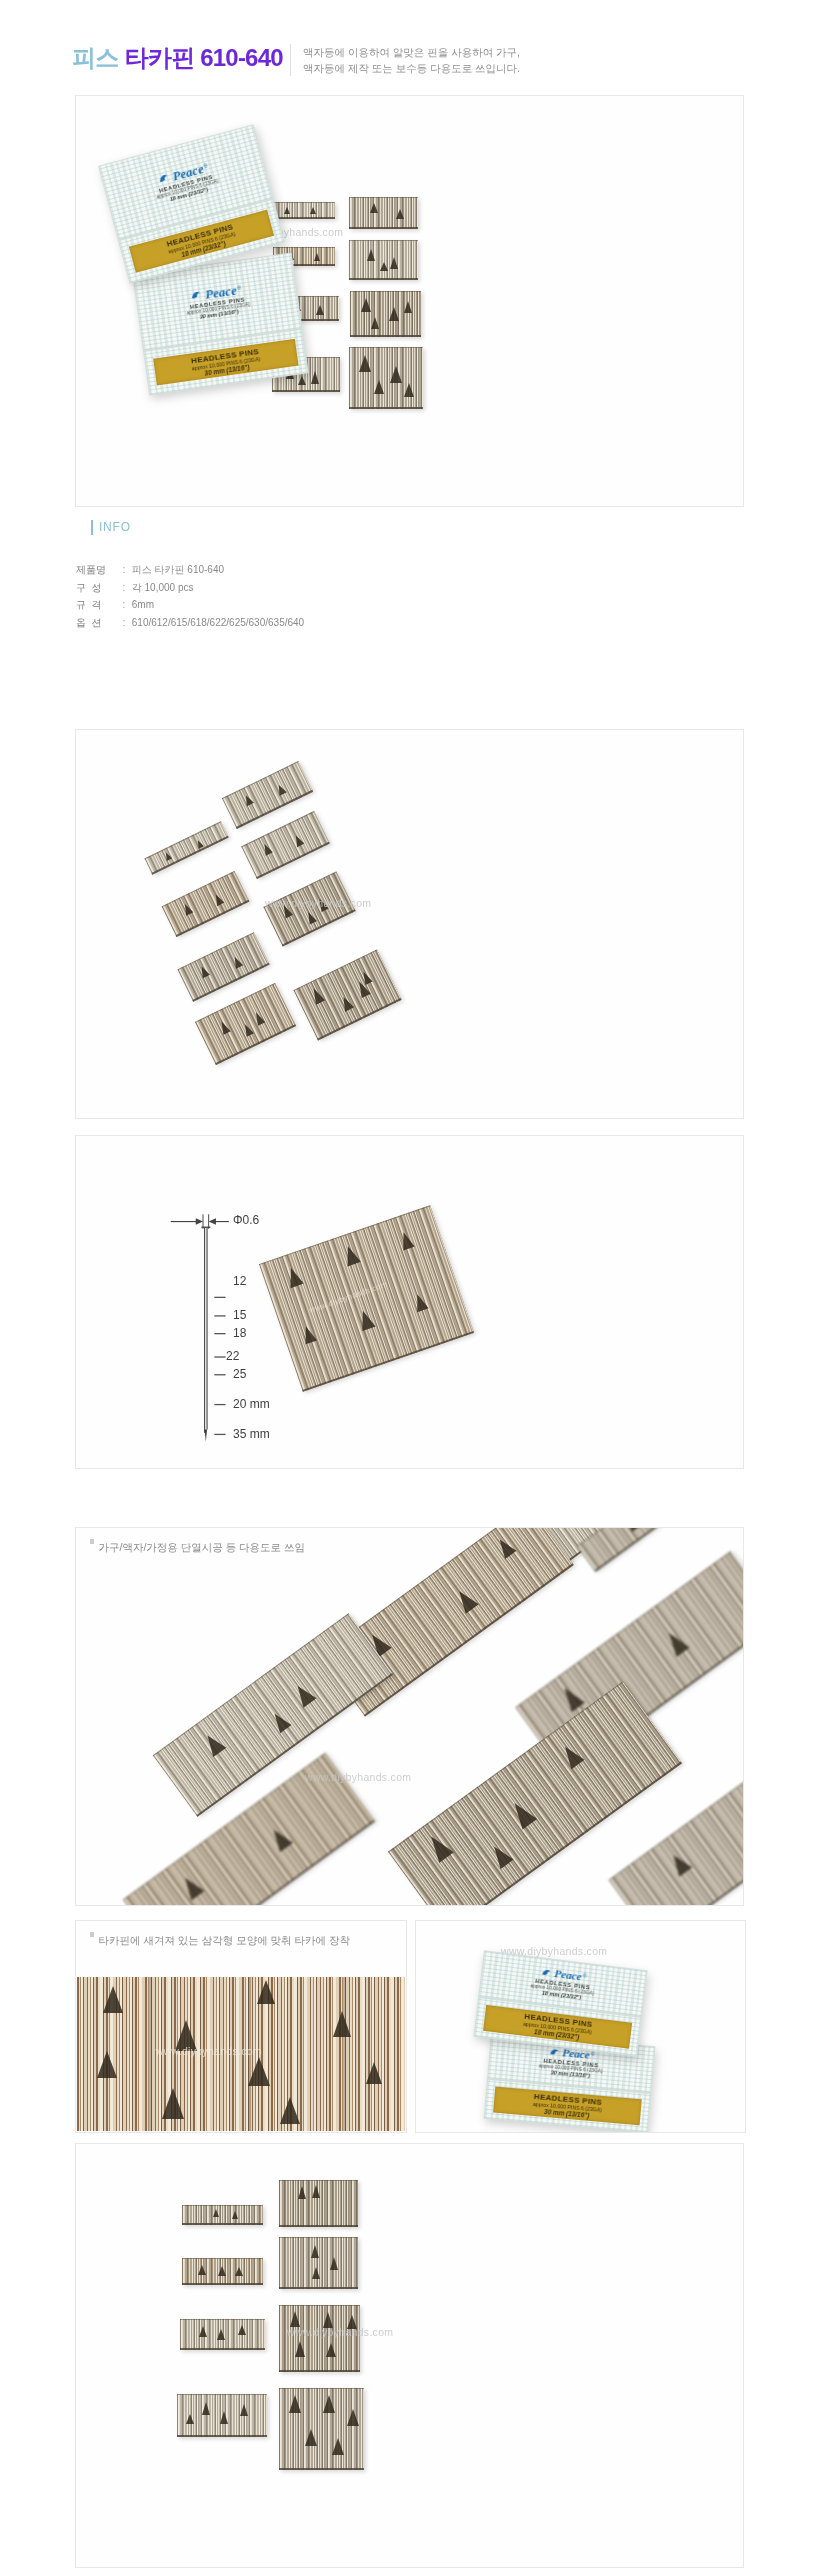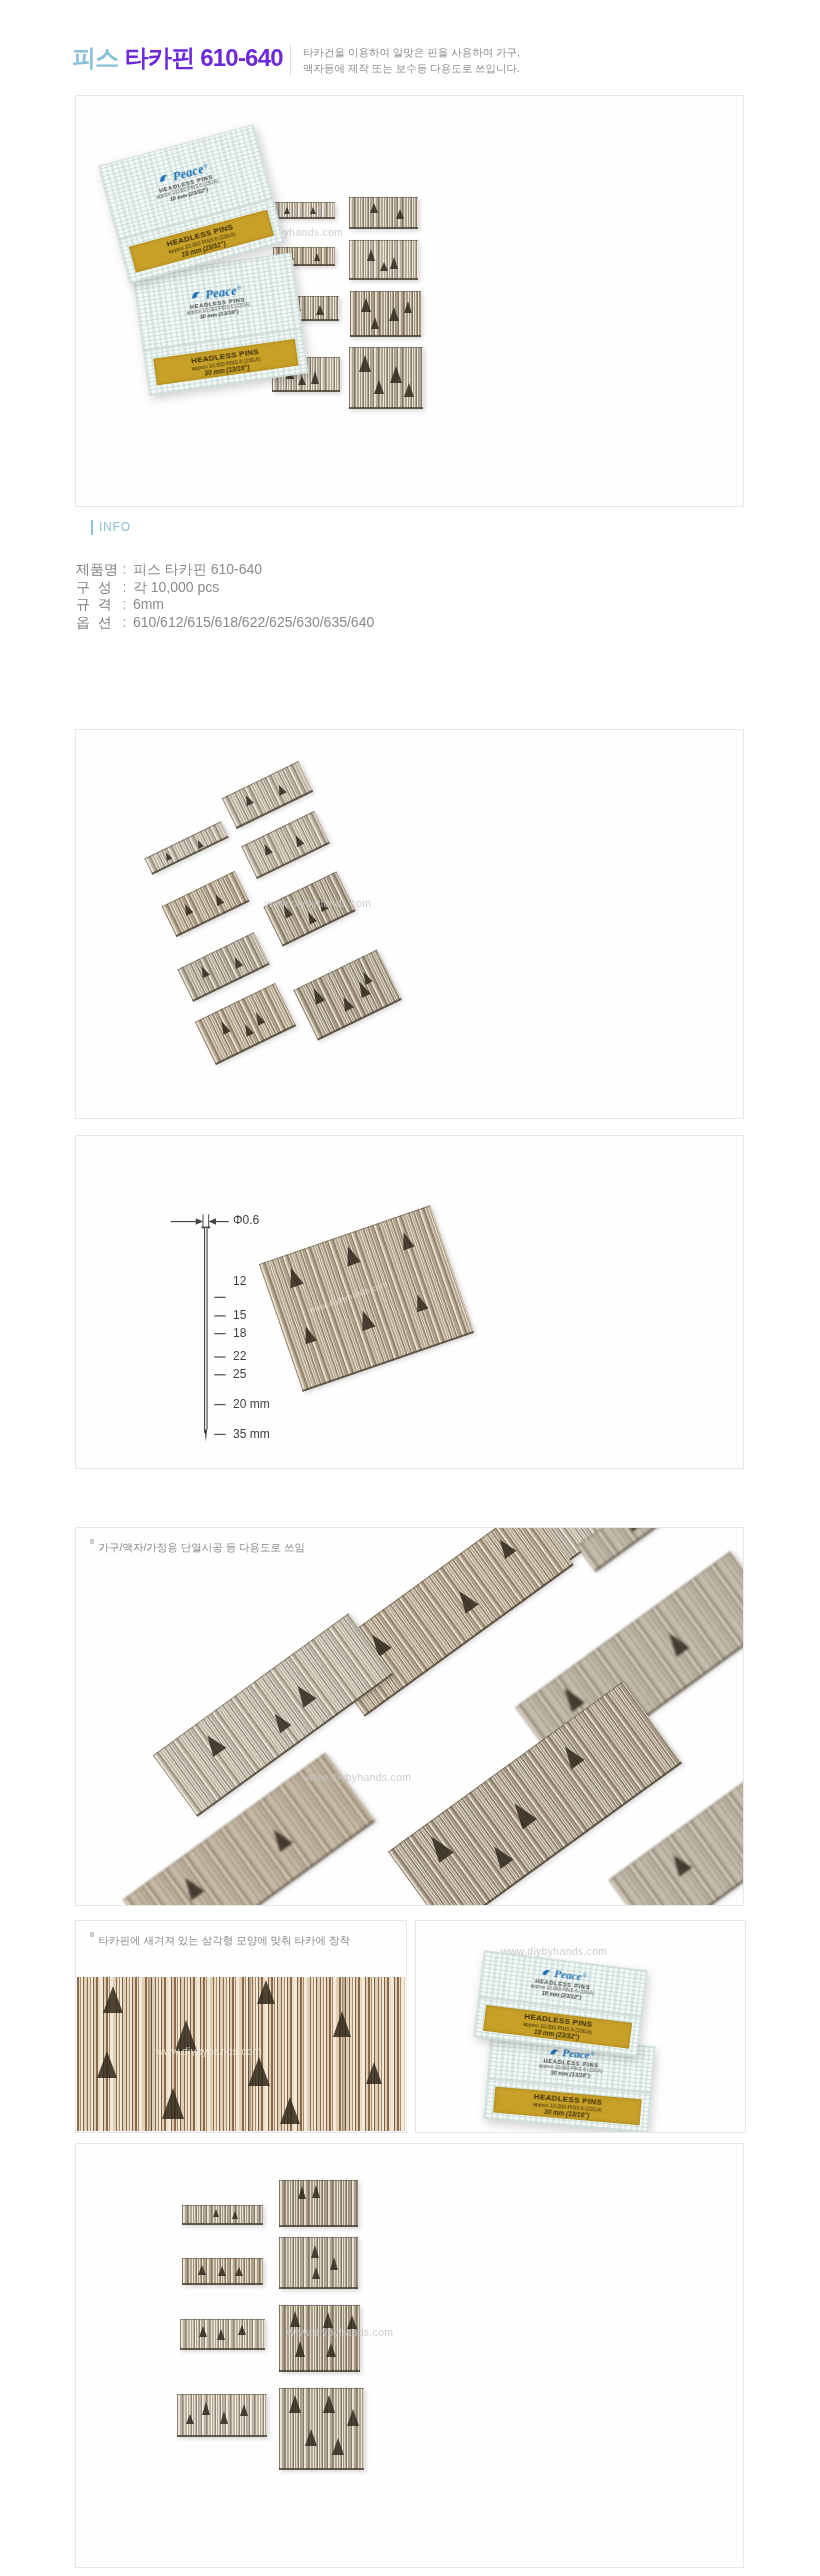--- a/index.html
+++ b/index.html
@@ -20,21 +20,21 @@
   .f3{top:1135px;height:334px;}
   .f4{top:1527px;height:379px;overflow:hidden;}
   .f5l{top:1920px;height:213px;width:332px;overflow:hidden;}
   .f5r{top:1920px;left:415px;width:331px;height:213px;overflow:hidden;}
   .f6{top:2143px;height:425px;}
 
   
   .info-head{position:absolute;left:75px;top:520px;display:flex;align-items:center;margin-left:16px;}
   .info-bar{width:2.4px;height:14.5px;background:#8cc0d2;margin-right:5.6px;}
   .info-label{font-size:12px;color:#8cc0d2;letter-spacing:0.8px;}
-  .info-rows{position:absolute;left:76px;top:561px;font-size:14px;color:#8a8a8a;line-height:17.7px;}
+  .info-rows{position:absolute;left:76px;top:561px;font-size:10px;color:#8a8a8a;line-height:17.7px;}
   .i-row{display:flex;}
   .i-label{display:inline-block;width:45px;white-space:pre;color:#7f7f7f;}
   .i-sep{margin:0 6.4px 0 1.6px;color:#9a9a9a;}
 
   
   .caption{position:absolute;left:13.7px;top:11.3px;font-size:10.5px;color:#8a8a8a;white-space:nowrap;}
   .bullet{display:inline-block;width:4.8px;height:4.8px;background:#cccccc;margin-right:4px;vertical-align:7.2px;}
 
   
   .wm{position:absolute;font-size:10.5px;color:#c6c6c6;opacity:.85;letter-spacing:0.3px;white-space:nowrap;}
@@ -92,21 +92,21 @@
 </style>
 </head>
 <body>
 
 <div class="page">
 
   <div class="hdr-title">
     <span class="t-brand">피스</span><span class="t-rest">타카핀 610-640</span>
   </div>
   <div class="hdr-sub">
-    <div>타카건을 이용하여 알맞은 핀을 사용하여 가구,</div>
+    <div>액자등에 이용하여 알맞은 핀을 사용하여 가구,</div>
     <div>액자등에 제작 또는 보수등 다용도로 쓰입니다.</div>
   </div>
 
   <section class="frame f1">
     <div class="bigbox" style="left:35px;top:47px;transform:rotate(-15deg);z-index:2;">
       <div class="face face-top">
         <div class="peace-row">
           <svg width="14.5" height="9.7" viewBox="0 0 18 12">
               <path d="M1 9 C3 2 9 1 12 4 C9 4 7 6 8 8 C5 10 2 10 1 9 Z" fill="#1a6db5"></path>
             </svg>
@@ -233,21 +233,21 @@
         <line x1="112" y1="157" x2="126" y2="157" stroke="#555" stroke-width="1.6"></line>
         <line x1="112" y1="186" x2="126" y2="186" stroke="#555" stroke-width="1.6"></line>
         <line x1="112" y1="208" x2="126" y2="208" stroke="#555" stroke-width="1.6"></line>
         <line x1="112" y1="245" x2="126" y2="245" stroke="#555" stroke-width="1.6"></line>
         <line x1="112" y1="282" x2="126" y2="282" stroke="#555" stroke-width="1.6"></line>
       </svg>
       <span class="dg-label" style="left:109px;top:6.4px;">Φ0.6</span>
       <span class="dg-label" style="left:109px;top:67px;">12</span>
       <span class="dg-label" style="left:109px;top:101px;">15</span>
       <span class="dg-label" style="left:109px;top:119px;">18</span>
-      <span class="dg-label" style="left:109px;top:142px;">22</span>
+      <span class="dg-label" style="left:102px;top:142px;">22</span>
       <span class="dg-label" style="left:109px;top:160px;">25</span>
       <span class="dg-label" style="left:109px;top:190px;">20 mm</span>
       <span class="dg-label" style="left:109px;top:220px;">35 mm</span>
     </div>
     <div class="strip c2" style="left:200px;top:95px;width:181px;height:135px;transform:rotate(-19deg);--tw:7.2px;--th:19.3px;--t1x:12%;--t1y:10%;--t2x:46%;--t2y:8%;">
       <span class="tri" style="left:78%;top:12%;--tw:6.4px;--th:17.7px;"></span>
       <span class="tri" style="left:10%;top:55%;--tw:6.4px;--th:17.7px;"></span>
       <span class="tri" style="left:42%;top:58%;--tw:7.2px;--th:19.3px;"></span>
       <span class="tri" style="left:74%;top:60%;--tw:6.4px;--th:17.7px;"></span>
       <span class="wm" style="left:18%;top:42%;font-size:8px;color:#ece6da;opacity:.7;">www.diybyhands.com</span>

